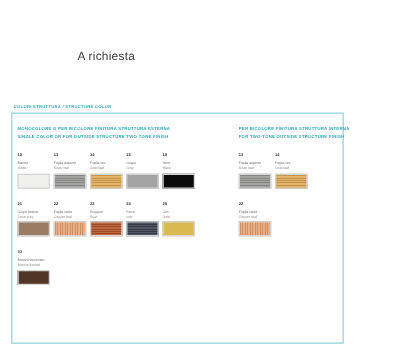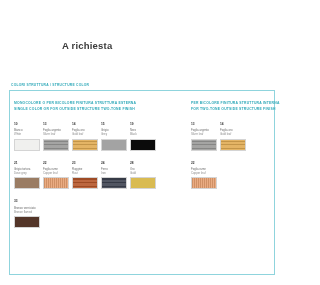--- a/index.html
+++ b/index.html
@@ -12,21 +12,20 @@
   }
 
   
   .page-title{
     position:absolute;
     left:62px; top:40px;
     font-size:9.5px;
     color:#3b3b3b;
     letter-spacing:.2px;
     white-space:nowrap;
-    font-weight:bold;
   }
 
   
   .section-caption{
     position:absolute;
     left:11px; top:83px;
     font-size:3.3px;
     font-weight:bold;
     letter-spacing:.25px;
     color:#2ea8b8;

